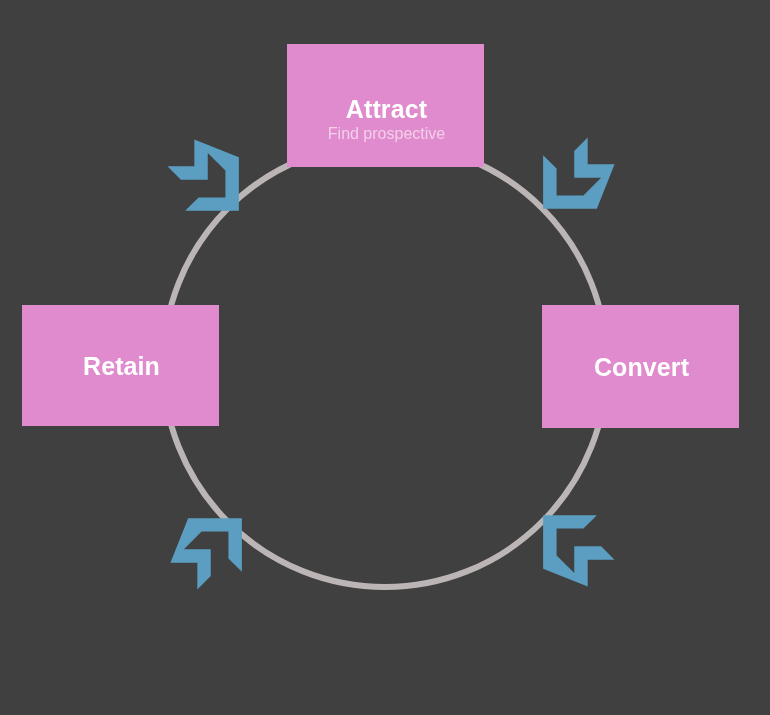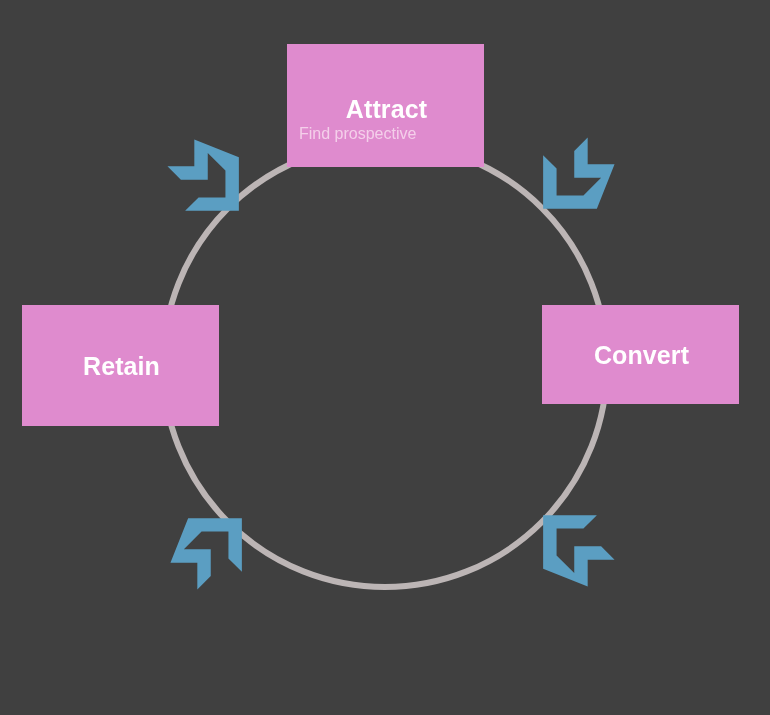--- a/index.html
+++ b/index.html
@@ -40,31 +40,31 @@
   .node-title {
     text-align: center;
     color: #ffffff;
     font-size: 25px;
     font-weight: bold;
     line-height: 28px;
     letter-spacing: 0.1px;
     margin: 0;
   }
   .node-desc {
-    text-align: left;
+    text-align: center;
     color: #f4cfea;
     font-size: 16px;
     font-weight: normal;
     line-height: 19px;
     margin: 1px 0 0 0;
     white-space: pre-line;
   }
   
   #node-attract  { left: 287px; top: 44px;  width: 197px; height: 123px; }
-  #node-convert  { left: 542px; top: 305px; width: 197px; height: 99px; gap: 28px; }
+  #node-convert  { left: 542px; top: 305px; width: 197px; height: 123px; gap: 28px; }
   #node-serve    { left: 302px; top: 556px; width: 197px; height: 112px; }
   #node-retain   { left: 22px;  top: 305px; width: 197px; height: 121px; }
 
   
   #node-attract .node-title { margin-top: 26px; }
   #node-serve  .node-title  { margin-top: 16px; }
 
   .arrow-layer {
     position: absolute;
     left: 0;

